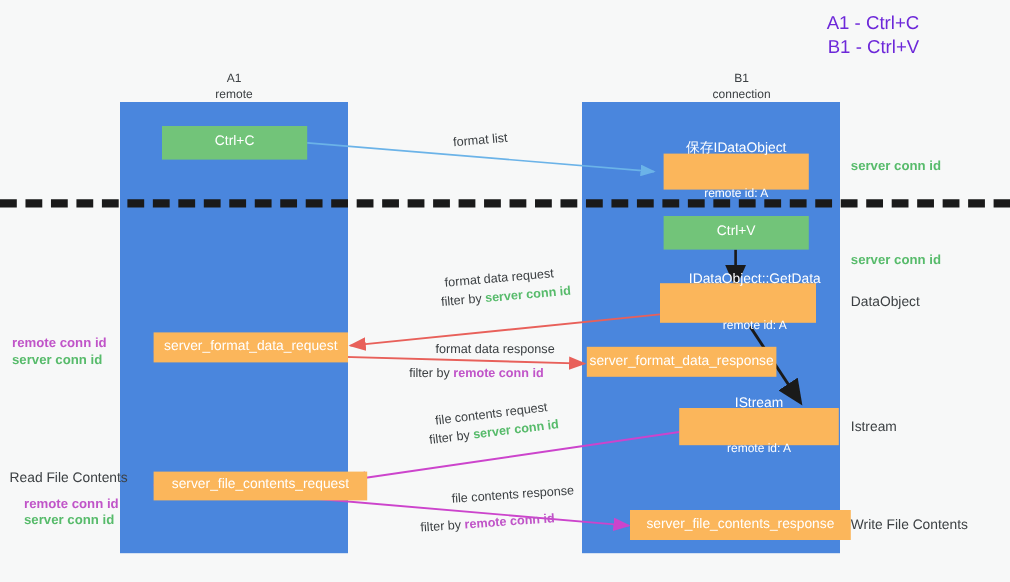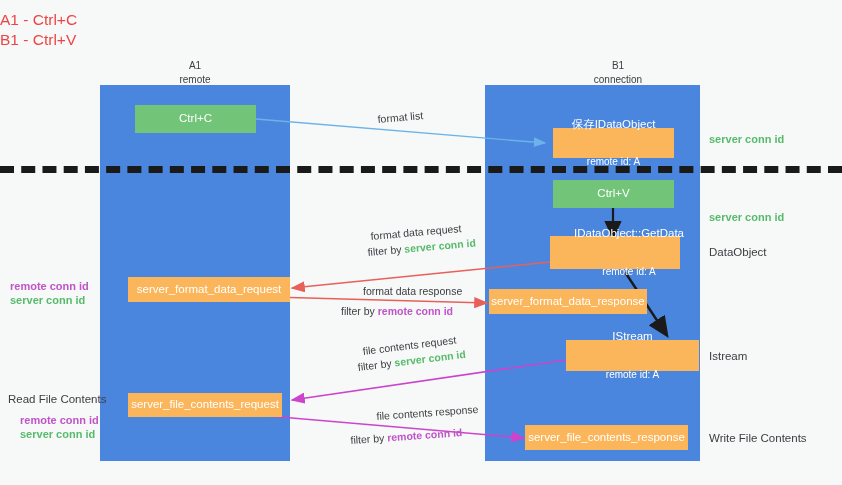--- a/index.html
+++ b/index.html
@@ -10,22 +10,22 @@
     position:relative;overflow:hidden;
     -webkit-font-smoothing:antialiased;
   }
   #stage{position:absolute;inset:0;}
   svg#wires{position:absolute;left:0;top:0;width:842px;height:485px;pointer-events:none;}
 
   .abs{position:absolute;}
 
   
   .title{
-    left:0;top:10px;width:766px;text-align:left;
-    font-size:15.5px;color:#ef4444;line-height:20px;
+    left:0;top:10px;width:766px;text-align:right;
+    font-size:15.5px;color:#6d28d9;line-height:20px;
   }
 
   
   .colhead{
     text-align:center;font-size:10px;color:#3c4043;line-height:13.5px;
   }
 
   
   .lane{background:#4a86dd;}
 
@@ -137,25 +137,25 @@
 
   <div class="abs box orange" style="left:128px;top:277px;width:162px;height:25px;">
     <span>server_format_data_request</span>
   </div>
 
   <div class="abs box orange" style="left:566px;top:340px;width:133px;height:31px;">
     <span>IStream</span>
     <span class="l2">remote id: A</span>
   </div>
 
-  <div class="abs box orange" style="left:128px;top:393px;width:154px;height:24px;">
+  <div class="abs box orange" style="left:128px;top:393px;width:178px;height:24px;">
     <span>server_file_contents_request</span>
   </div>
 
-  <div class="abs box orange" style="left:525px;top:425px;width:163px;height:25px;">
+  <div class="abs box orange" style="left:525px;top:425px;width:184px;height:25px;">
     <span>server_file_contents_response</span>
   </div>
 
   <div class="abs edgelab rot" style="left:377px;top:112px;transform:rotate(-5deg);">format list</div>
 
   <div class="abs edgelab rot" style="left:370px;top:229px;transform:rotate(-5deg);">format data request</div>
   <div class="abs edgelab rot" style="left:367px;top:245px;transform:rotate(-5deg);">
     <span>filter by </span><b class="cid-server">server conn id</b>
   </div>
 

